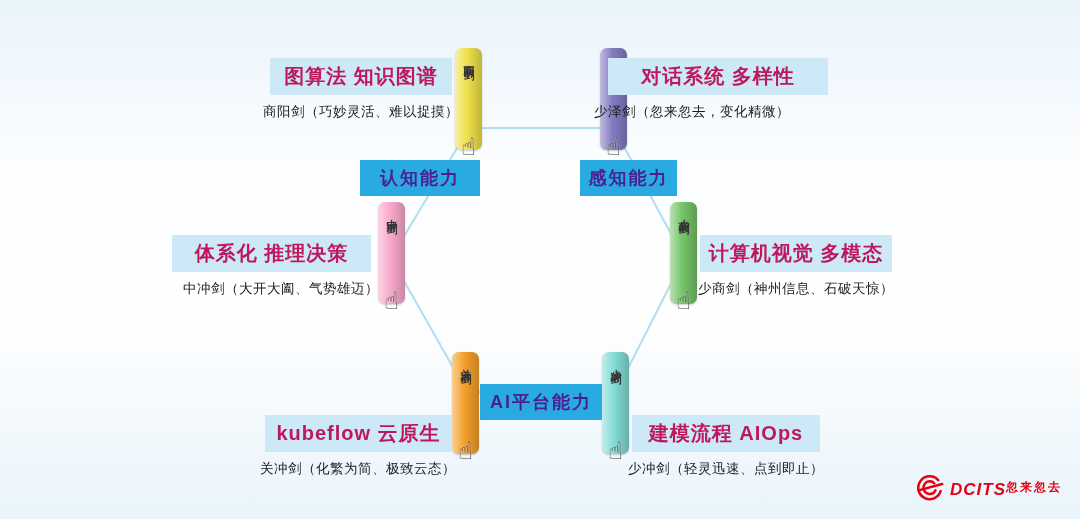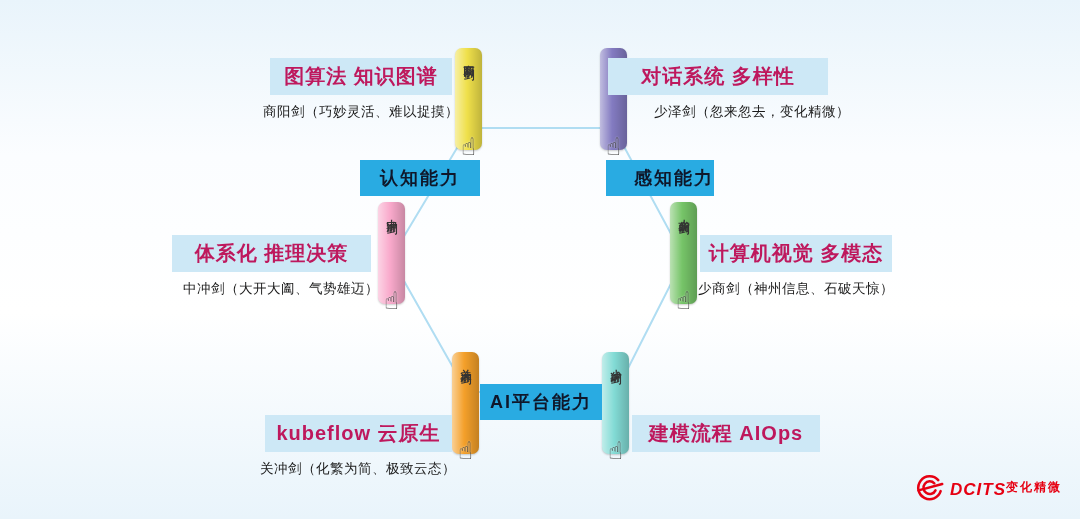--- a/index.html
+++ b/index.html
@@ -51,21 +51,21 @@
     line-height: 1;
     color: #2f2f2f;
     text-shadow: 0 0 2px #ffffff;
   }
   
   .cap-box {
     position: absolute;
     height: 36px;
     line-height: 36px;
     text-align: center;
-    color: #0f172a;
+    color: #4c1d95;
     font-size: 18px;
     font-weight: bold;
     letter-spacing: 2px;
     z-index: 4;
     background-color: #29abe2;
   }
   
   .item-box {
     position: absolute;
     height: 37px;
@@ -140,49 +140,50 @@
   <div class="sword" style="left: 452px; top: 352px; background-color: rgb(244, 160, 42);">
     <span class="sword-name">关冲剑</span>
     <span class="hand">☝</span>
   </div>
   <div class="sword" style="left: 602px; top: 352px; background-color: rgb(130, 219, 213);">
     <span class="sword-name">少冲剑</span>
     <span class="hand">☝</span>
   </div>
 
   <div class="cap-box" style="left: 360px; top: 160px; width: 120px; background-color: rgb(41, 171, 226);">认知能力</div>
-  <div class="cap-box" style="left: 606px; top: 160px; width: 108px; background-color: rgb(41, 171, 226); text-align: right;">感知能力</div>
+  <div class="cap-box" style="left: 580px; top: 160px; width: 97px; background-color: rgb(41, 171, 226);">感知能力</div>
   <div class="cap-box" style="left: 480px; top: 384px; width: 122px; background-color: rgb(41, 171, 226);">AI平台能力</div>
 
   <div class="item-box" style="left: 270px; top: 58px; width: 182px; background-color: rgb(205, 232, 246);">图算法 知识图谱</div>
   <div class="item-sub" style="left:231px; top:103px;">商阳剑（巧妙灵活、难以捉摸）</div>
 
   <div class="item-box" style="left: 608px; top: 58px; width: 220px; background-color: rgb(205, 232, 246);">对话系统 多样性</div>
-  <div class="item-sub" style="left:622px; top:103px;text-align:center;">少泽剑（忽来忽去，变化精微）</div>
+  <div class="item-sub" style="left:562px; top:103px;text-align:center;">少泽剑（忽来忽去，变化精微）</div>
 
   <div class="item-box" style="left: 172px; top: 235px; width: 199px; background-color: rgb(205, 232, 246);">体系化 推理决策</div>
   <div class="item-sub" style="left:151px; top:280px;">中冲剑（大开大阖、气势雄迈）</div>
 
   <div class="item-box" style="left: 700px; top: 235px; width: 192px; background-color: rgb(205, 232, 246);">计算机视觉 多模态</div>
   <div class="item-sub" style="left:666px; top:280px;">少商剑（神州信息、石破天惊）</div>
 
   <div class="item-box" style="left: 265px; top: 415px; width: 187px; background-color: rgb(205, 232, 246);">kubeflow 云原生</div>
   <div class="item-sub" style="left:228px; top:460px;">关冲剑（化繁为简、极致云态）</div>
 
   <div class="item-box" style="left: 632px; top: 415px; width: 188px; background-color: rgb(205, 232, 246);">建模流程 AIOps</div>
+  <div class="item-sub" style="left:596px; top:460px;">少冲剑（轻灵迅速、点到即止）</div>
 
   <div class="logo">
     <span class="logo-mark">
       <svg width="32" height="30" viewBox="0 0 40 38">
         <g fill="none" stroke-width="3.2" stroke-linecap="round" stroke="#e60012">
           <path d="M33 9 A 14.5 14.5 0 1 0 36 23"></path>
           <path d="M28 13 A 8 8 0 1 0 29.5 22"></path>
           <path d="M8 22 L 38 14"></path>
         </g>
       </svg>
     </span>
     <span class="logo-text">
       <span class="logo-brand">DCITS</span>
-      <span class="logo-company">变化精微</span>
+      <span class="logo-company">忽来忽去</span>
     </span>
   </div>
 
 </div>
 
 </body></html>

